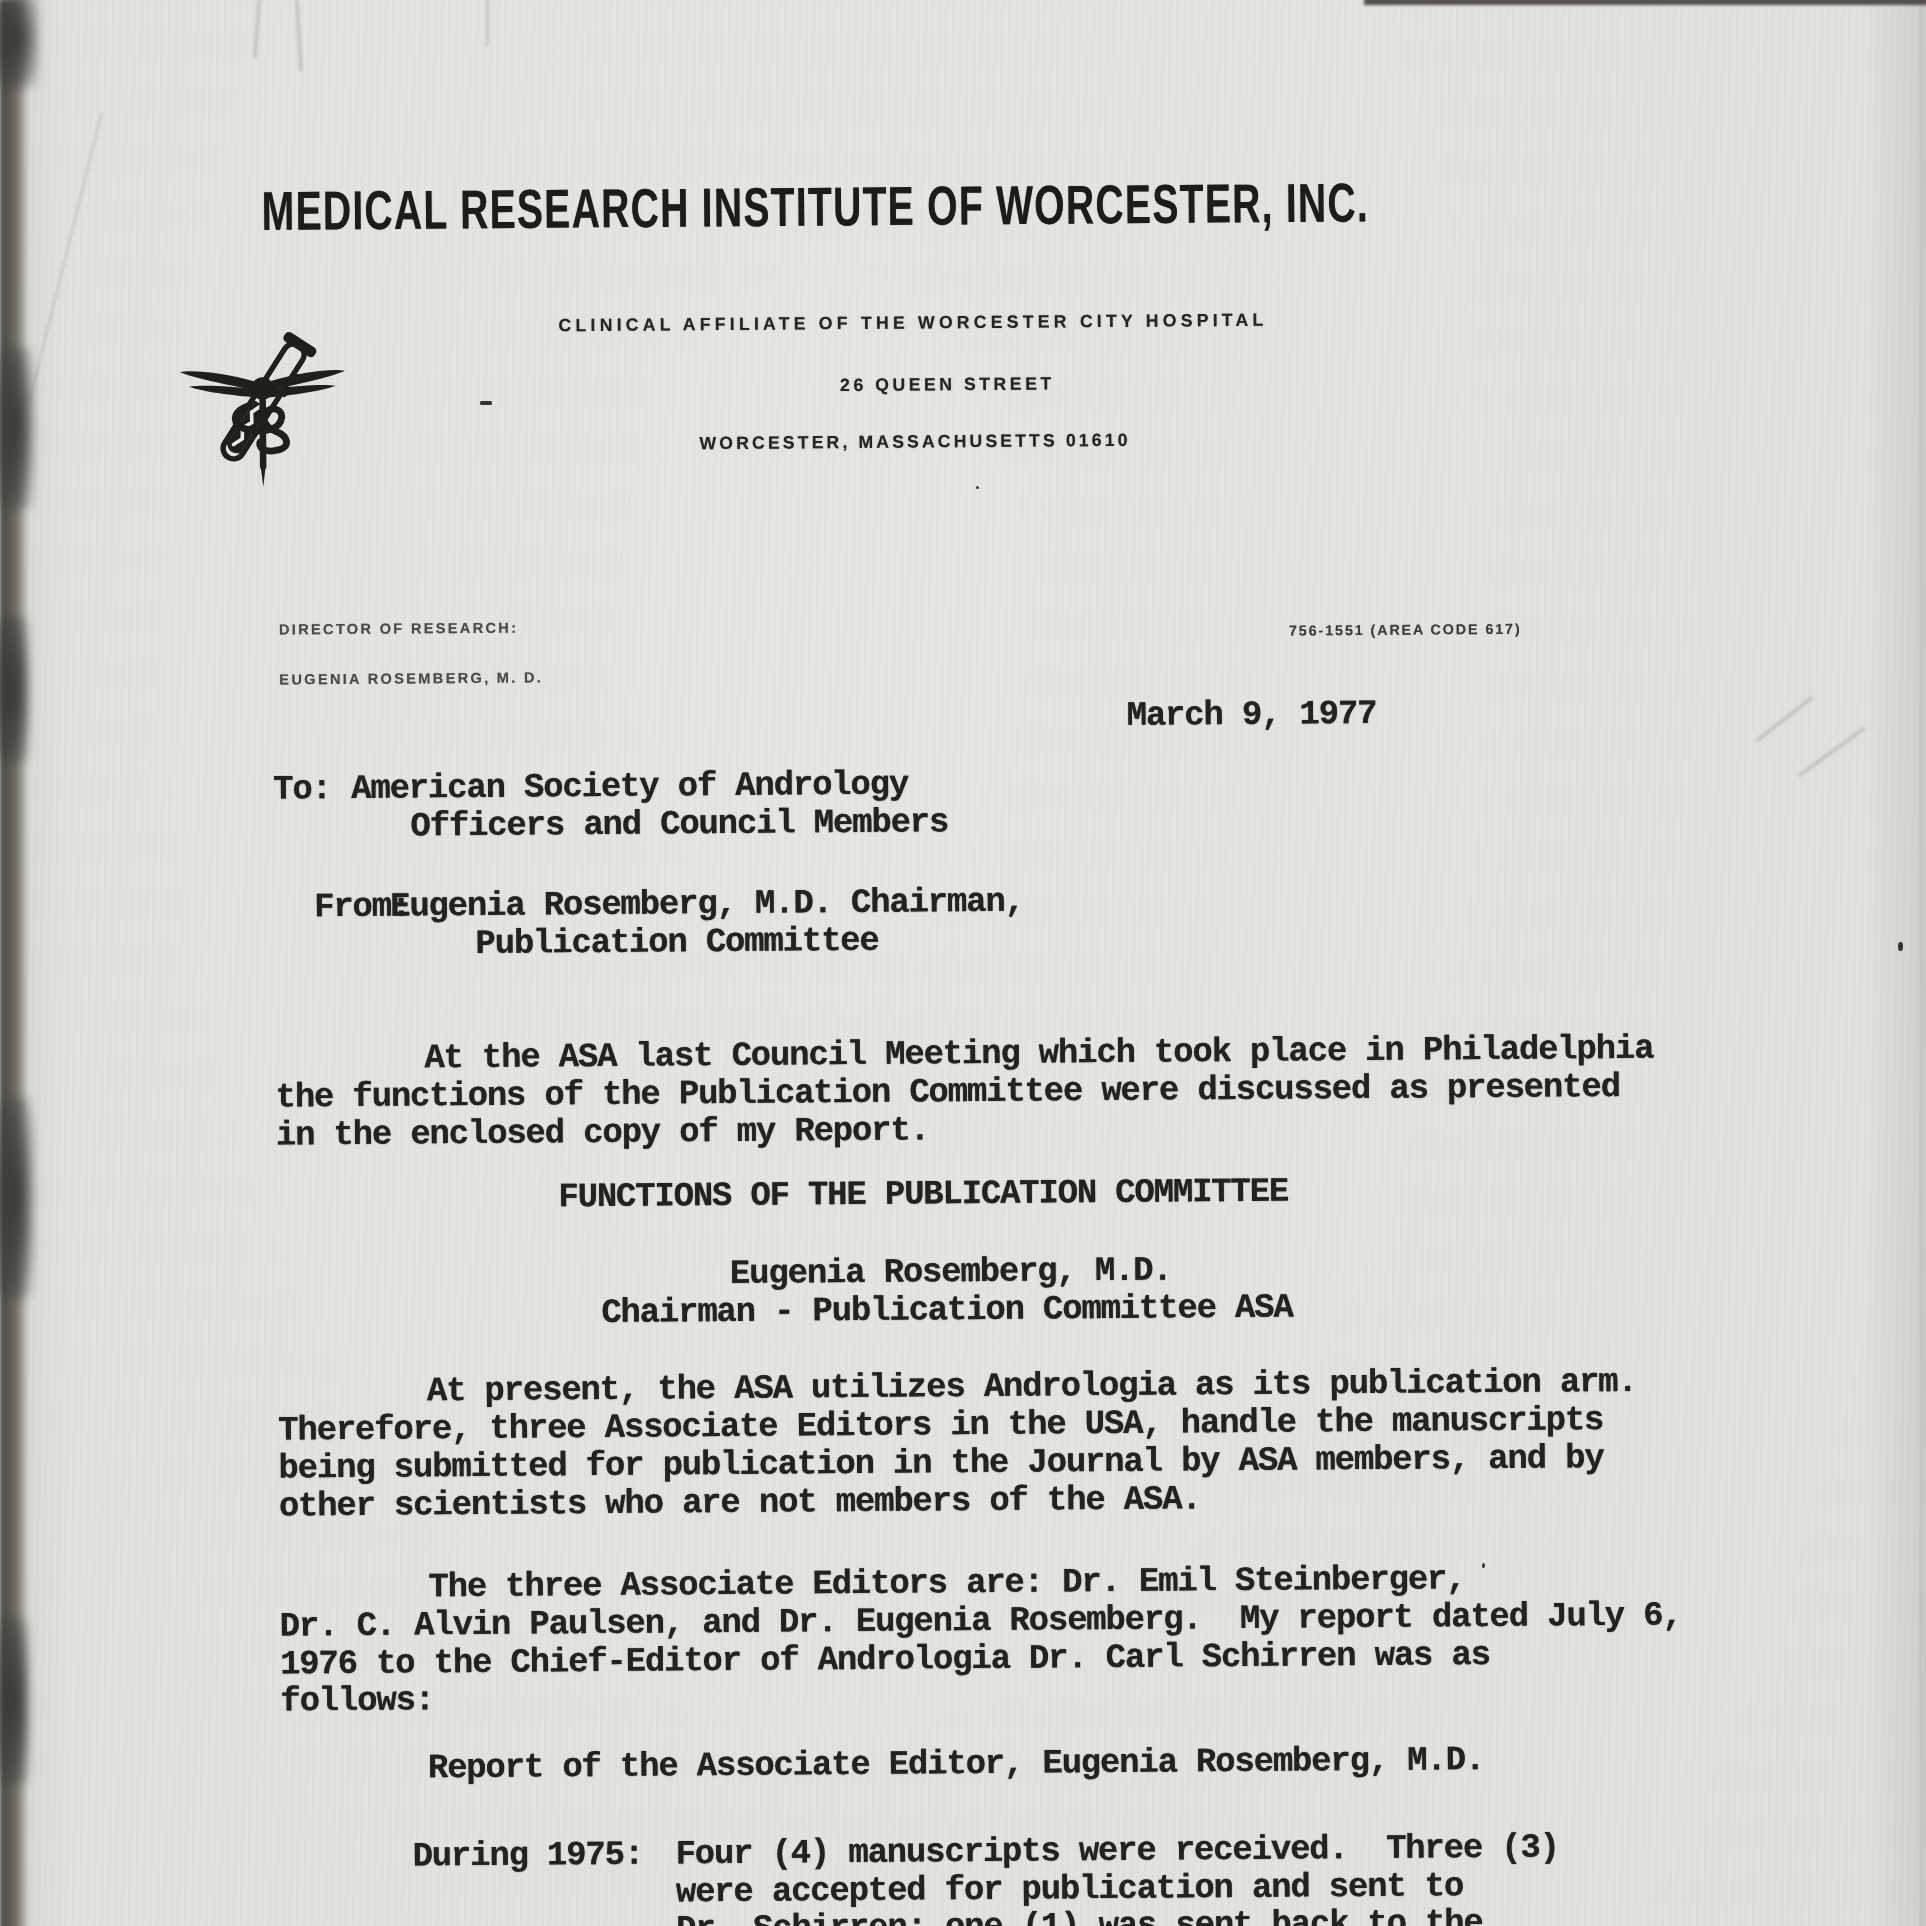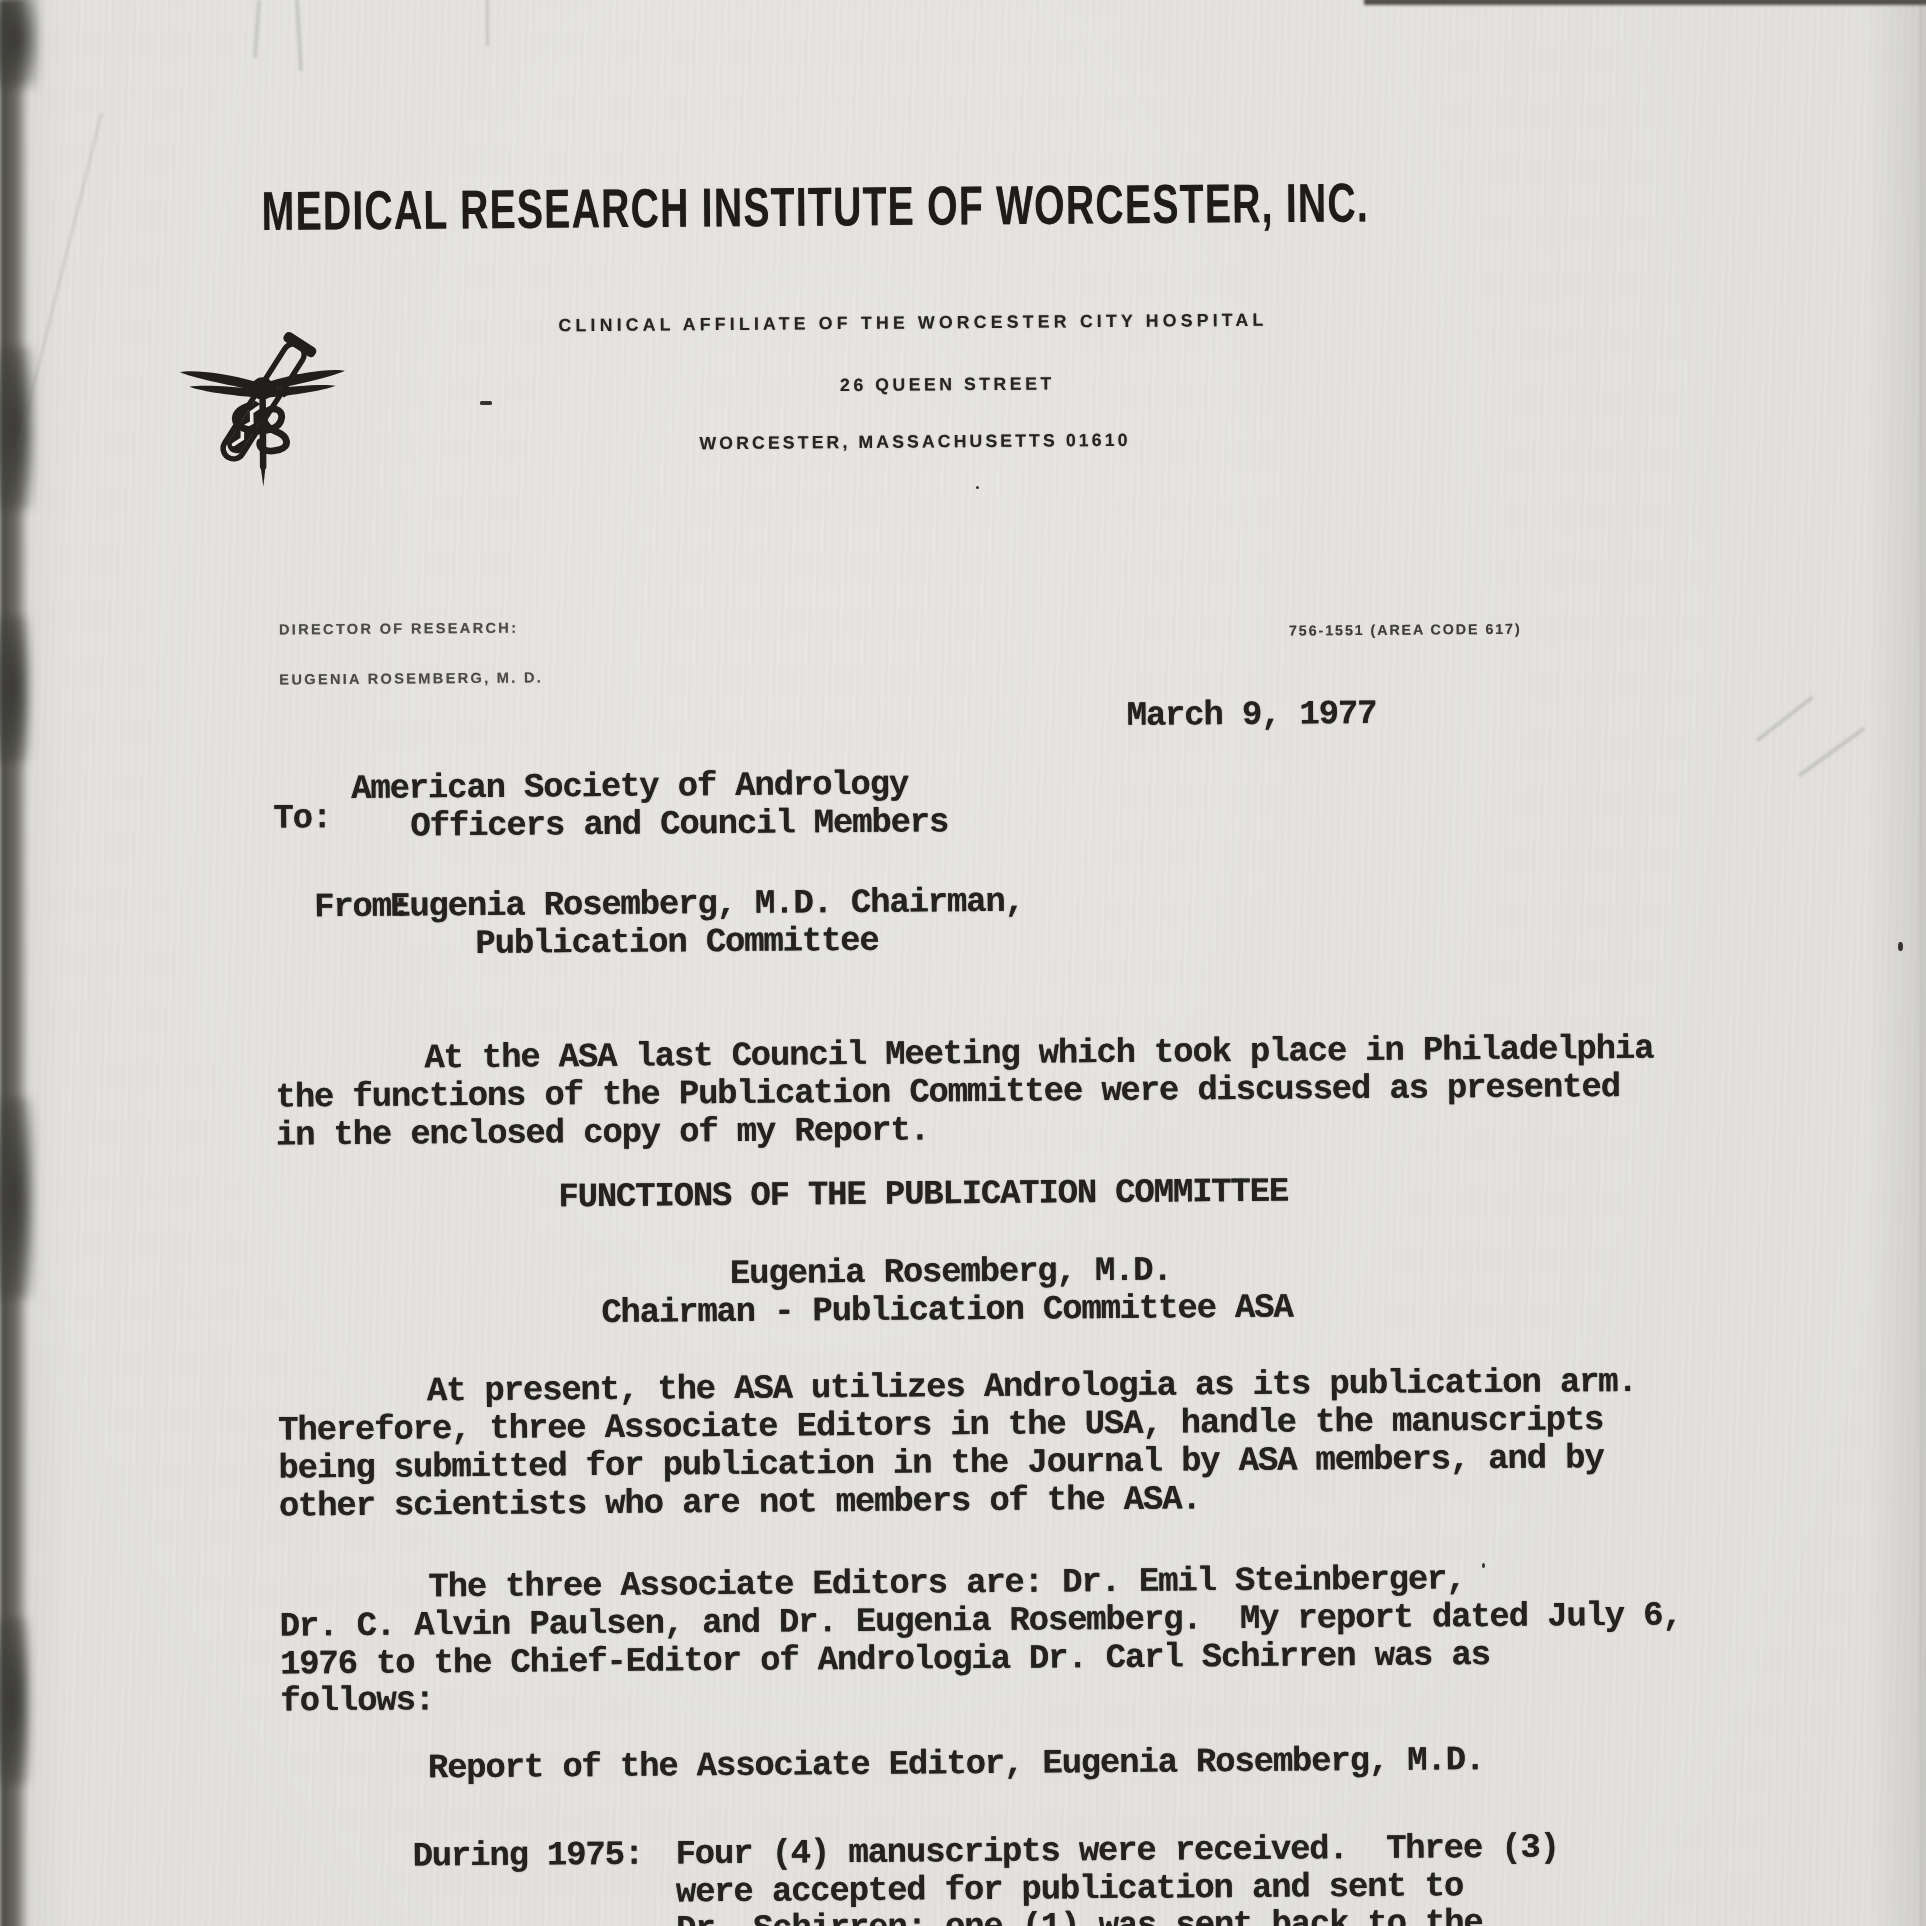--- a/index.html
+++ b/index.html
@@ -88,21 +88,21 @@
         <path d="M212,238 C166,252 160,290 204,302 C252,315 298,304 302,272 C306,246 272,238 258,258 C246,276 258,298 288,310 C320,323 326,352 294,360 C262,369 236,358 242,338" fill="none" stroke="#201f1b" stroke-width="19" stroke-linecap="round"></path>
       </g>
     </svg>
 
     <div class="abs lh-dir" style="left:284px;top:616px;">DIRECTOR OF RESEARCH:</div>
     <div class="abs lh-dir" style="left:284px;top:666px;">EUGENIA ROSEMBERG, M. D.</div>
     <div class="abs lh-phone" style="left:1294px;top:625px;">756-1551 (AREA CODE 617)</div>
 
     <div class="abs tw" style="left:1131px;top:698px;">March 9, 1977</div>
 
-    <div class="abs tw" style="left:277px;top:794px;">To:</div>
+    <div class="abs tw" style="left:277px;top:765px;">To:</div>
     <div class="abs tw" style="left:355px;top:765px;">American Society of Andrology</div>
     <div class="abs tw" style="left:414px;top:803px;">Officers and Council Members</div>
 
     <div class="abs tw" style="left:277px;top:883px;margin-left:40px;">From:</div>
     <div class="abs tw" style="left:393px;top:883px;">Eugenia Rosemberg, M.D. Chairman,</div>
     <div class="abs tw" style="left:478px;top:921px;">Publication Committee</div>
 
     <div class="abs tw" style="left:426px;top:1035px;">At the ASA last Council Meeting which took place in Philadelphia</div>
     <div class="abs tw" style="left:277px;top:1073px;">the functions of the Publication Committee were discussed as presented</div>
     <div class="abs tw" style="left:277px;top:1111px;">in the enclosed copy of my Report.</div>

